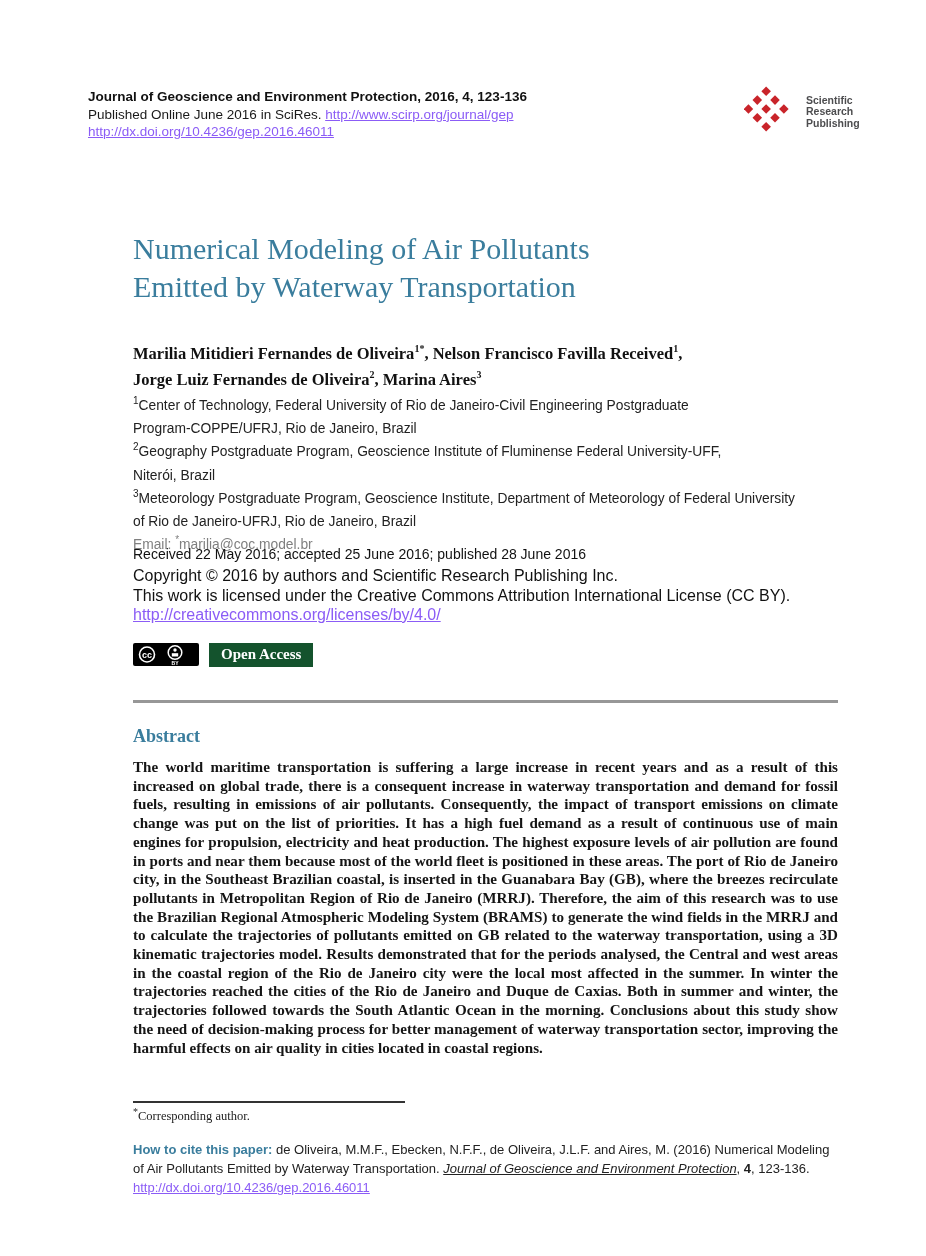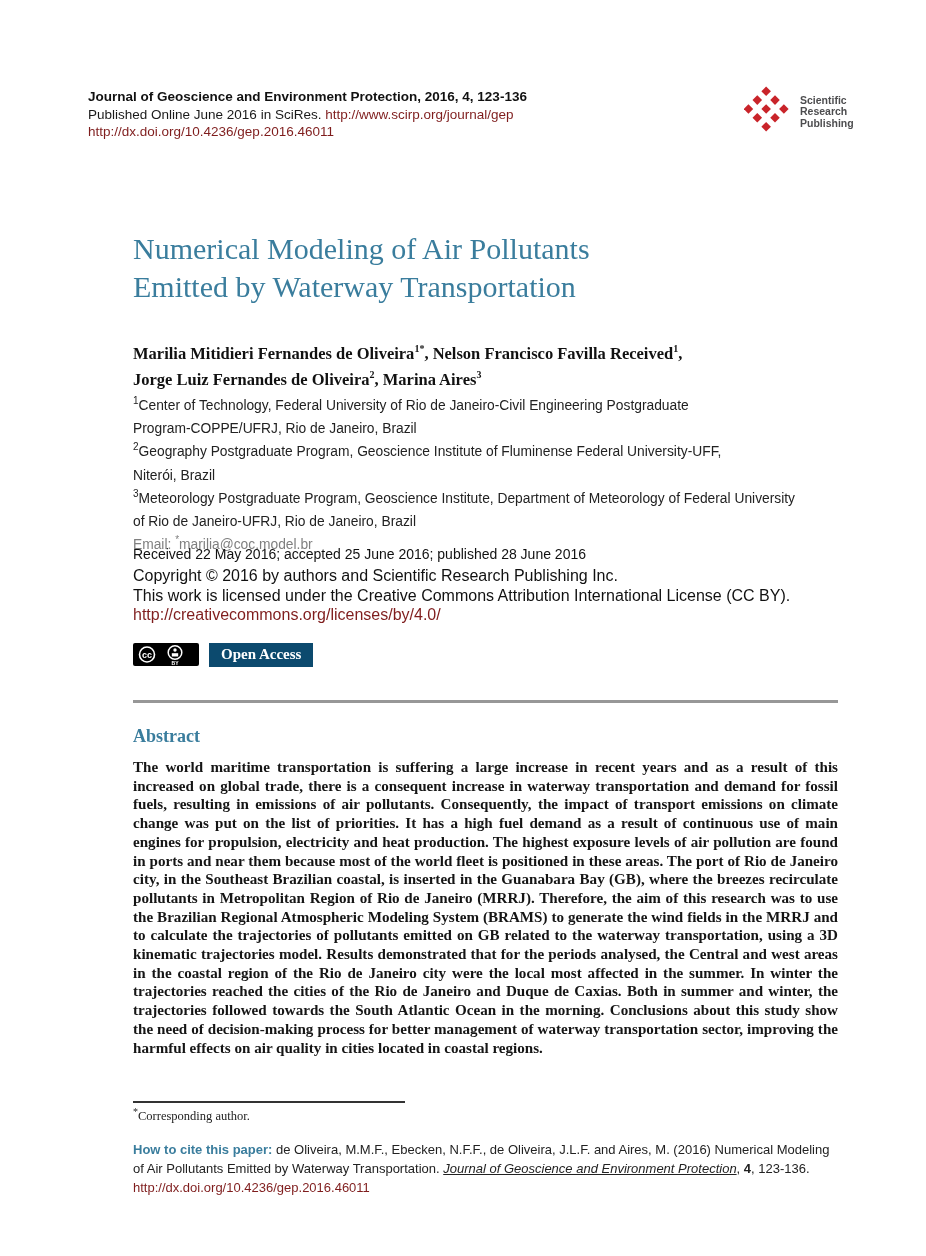--- a/index.html
+++ b/index.html
@@ -7,40 +7,40 @@
     position:relative;
     width:926px;height:1256px;
     background:#ffffff;
     font-family:"Liberation Sans",sans-serif;
     color:#1a1a1a;
     overflow:hidden;
   }
   
   .header-block{position:absolute;left:88px;top:88px;width:560px;font-size:13.5px;line-height:17.5px;}
   .journal-ref{font-weight:bold;color:#111;}
-  a.link{color:#7f1d1d;cursor:pointer;}
-  .logo{position:absolute;left:744px;top:86px;width:150px;display:flex;align-items:center;gap:10px;}
+  a.link{color:#8b5cf6;text-decoration:underline;cursor:pointer;}
+  .logo{position:absolute;left:744px;top:86px;width:150px;display:flex;align-items:center;gap:16px;}
   .logo-text{font-size:10.5px;line-height:11.5px;font-weight:bold;color:#4d4d4f;}
   
   .title{position:absolute;left:133px;top:230px;width:720px;
     font-family:"Liberation Serif",serif;font-weight:normal;
     font-size:30px;line-height:38px;color:#3A7D9D;}
   .authors{position:absolute;left:133px;top:338px;width:720px;
     font-family:"Liberation Serif",serif;font-weight:bold;
     font-size:16.5px;line-height:21px;color:#111;}
   .authors sup, .affil sup, .email-line sup, .foot-corresponding sup{font-size:10px;}
   .affil{position:absolute;left:133px;top:392px;width:720px;font-size:13.8px;line-height:18.6px;color:#222;}
   .email-line{color:#7f7f7f;}
   
   .dates{position:absolute;left:133px;top:546px;width:720px;font-size:14px;color:#111;}
   .copyright{position:absolute;left:133px;top:566px;width:720px;font-size:16px;line-height:19.5px;color:#111;}
   
   .badges{position:absolute;left:133px;top:643px;display:flex;align-items:flex-start;gap:10px;}
   .cc-badge{display:block;cursor:pointer;}
-  .open-access{background:#0c4a6e;color:#fff;font-family:"Liberation Serif",serif;
+  .open-access{background:#14532d;color:#fff;font-family:"Liberation Serif",serif;
     font-weight:bold;font-size:15px;padding:3px 12px 4px 12px;cursor:pointer;}
   
   .divider{position:absolute;left:133px;top:700px;width:705px;height:3px;background:#979797;}
   
   .abstract-heading{position:absolute;left:133px;top:726px;
     font-family:"Liberation Serif",serif;font-weight:bold;font-size:18px;color:#3A7D9D;}
   .abstract-text{position:absolute;left:133px;top:758px;width:705px;
     font-family:"Liberation Serif",serif;font-weight:bold;
     font-size:15.1px;line-height:18.7px;text-align:justify;color:#151515;}
   

